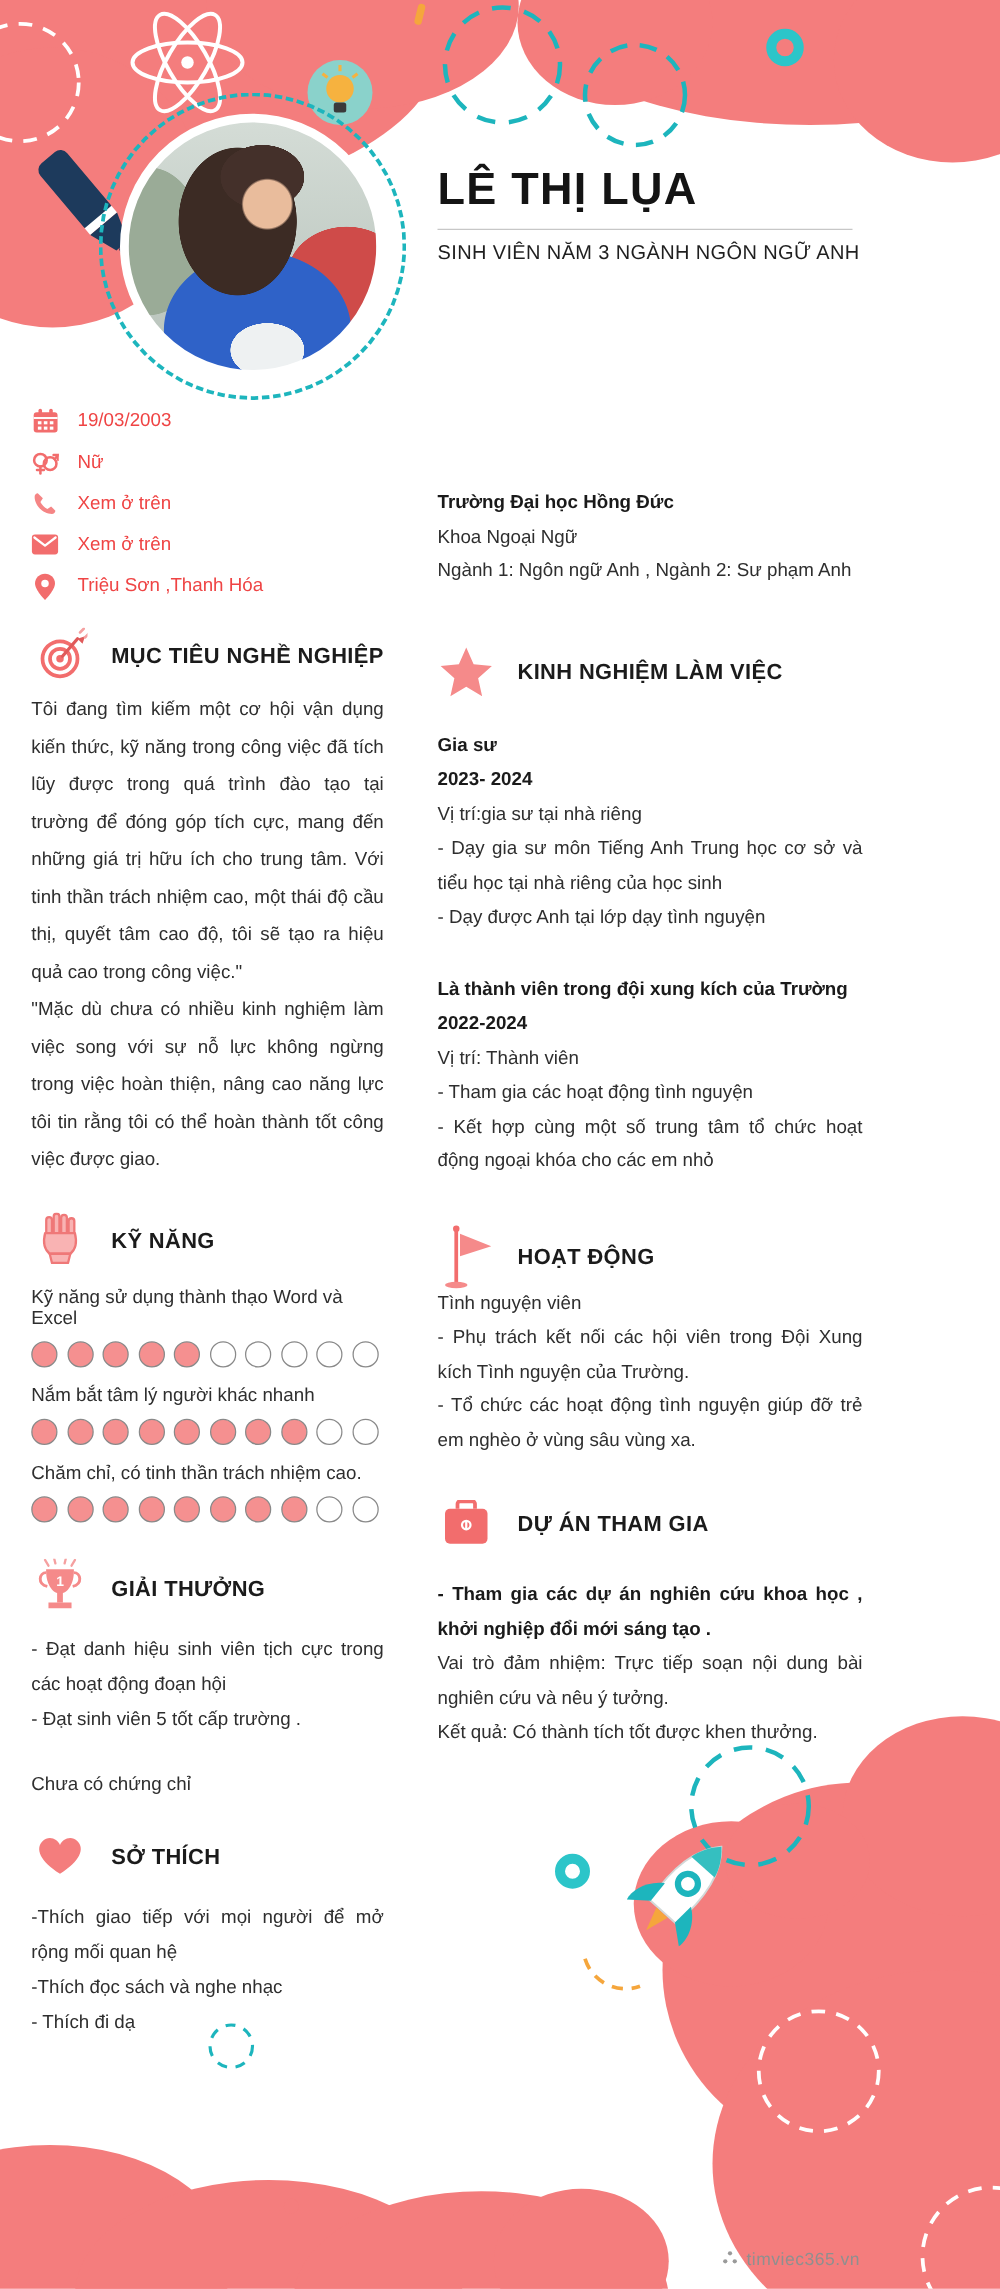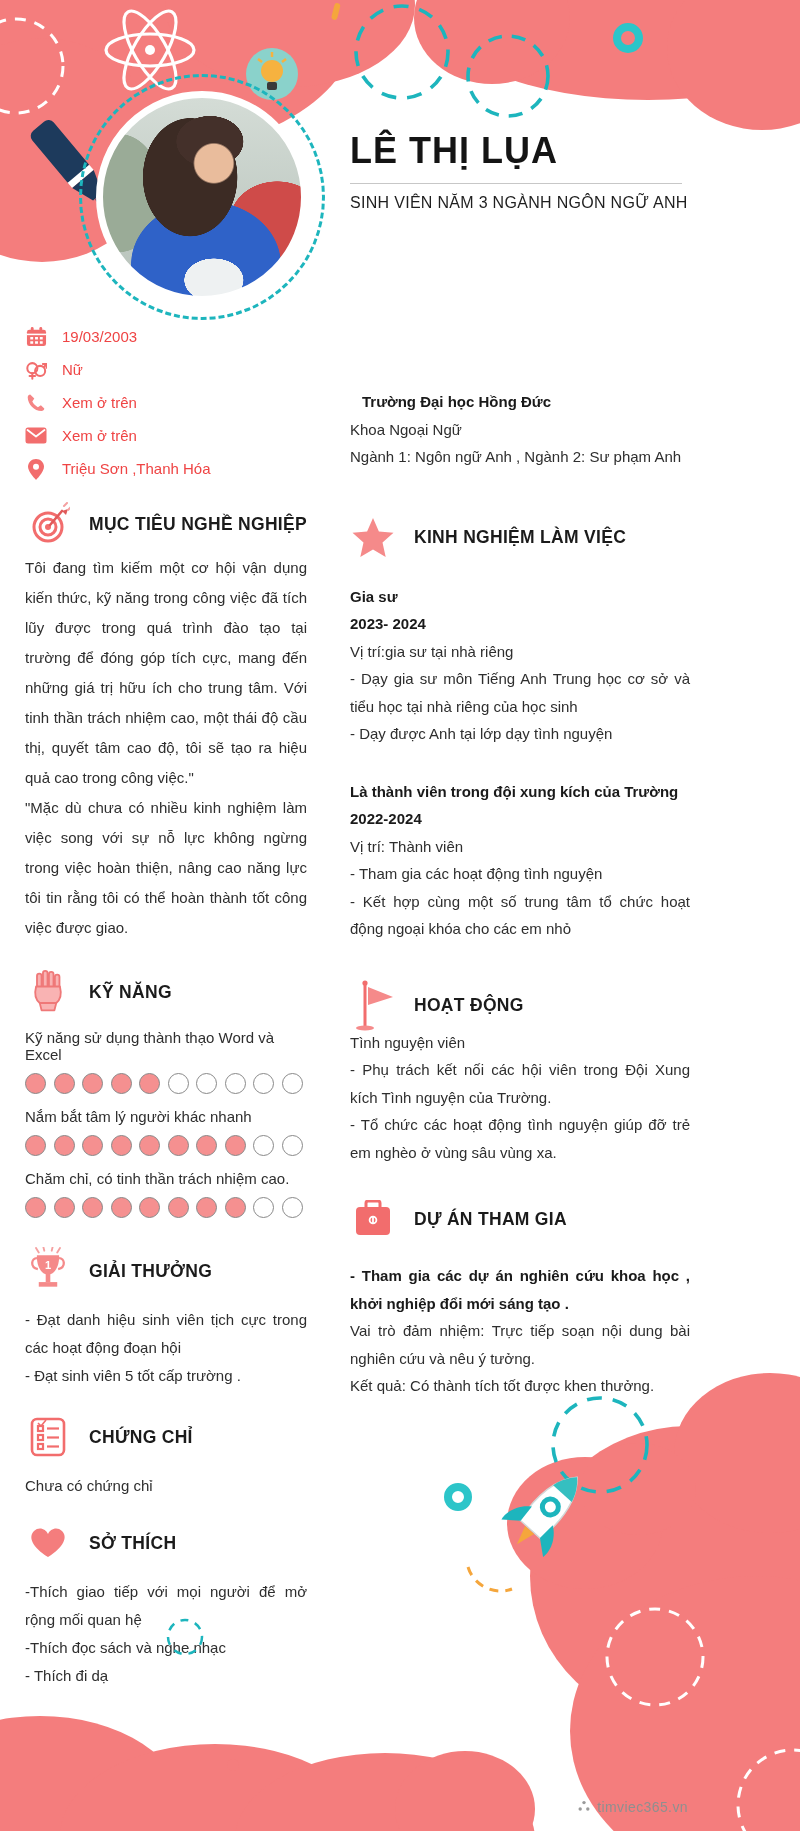--- a/index.html
+++ b/index.html
@@ -55,21 +55,21 @@
   .dots{display:flex;justify-content:space-between;width:278px;margin-top:10px;}
   .dot{width:21px;height:21px;border-radius:50%;border:1.5px solid #898989;background:#ffffff;box-sizing:border-box;}
   .dot.filled{background:#f59090;}
 
   .list-line{font-size:15px;line-height:28px;color:#2e2e2e;text-align:justify;margin:0;}
   .mt12{margin-top:12px;}
 
   
   .rline{font-size:15px;line-height:27.5px;color:#2e2e2e;text-align:justify;margin:0;}
   .rbold{font-weight:bold;color:#1a1a1a;}
-  .edu-school{margin-top:22px;margin-left:12px;}
+  .edu-school{margin-top:22px;}
   .sec-exp{margin-top:44px;}
   .job1{margin-top:22px;}
   .job2{margin-top:30px;}
   .sec-act{margin-top:40px;}
   .act-head{margin-top:20px;}
   .sec-proj{margin-top:30px;}
   .proj-head{margin-top:20px;}
 
   .footer{position:absolute;right:112px;bottom:16px;display:flex;align-items:flex-end;gap:6px;
           color:#8f8f8f;font-size:14px;letter-spacing:.4px;}
@@ -292,37 +292,20 @@
             <text x="0" y="-2" text-anchor="middle" font-size="12" font-weight="bold" fill="#ffffff" font-family="Liberation Sans,sans-serif">1</text>
           </svg>
       </span>
       <span class="sec-title">GIẢI THƯỞNG</span>
     </div>
     <p class="list-line mt12">- Đạt danh hiệu sinh viên tịch cực trong các hoạt động đoạn hội</p>
     <p class="list-line">- Đạt sinh viên 5 tốt cấp trường .</p>
   </div>
 
   <div class="sec-certs">
-    <div class="sec-heading">
-      <span class="hicon">
-        <svg width="40" height="42" viewBox="-20 -21 40 42">
-            <rect x="-16" y="-18" width="32" height="36" rx="5" fill="none" stroke="#f26d6d" stroke-width="2.6"></rect>
-            <g fill="none" stroke="#f26d6d" stroke-width="2.2">
-              <rect x="-10" y="-11" width="5" height="5"></rect>
-              <rect x="-10" y="-2" width="5" height="5"></rect>
-              <rect x="-10" y="7" width="5" height="5"></rect>
-              <line x1="-1" y1="-8.5" x2="11" y2="-8.5"></line>
-              <line x1="-1" y1="0.5" x2="11" y2="0.5"></line>
-              <line x1="-1" y1="9.5" x2="11" y2="9.5"></line>
-            </g>
-            <path d="M-10,-14 l3,3 5,-6" fill="none" stroke="#f26d6d" stroke-width="1.6"></path>
-          </svg>
-      </span>
-      <span class="sec-title">CHỨNG CHỈ</span>
-    </div>
     <p class="list-line mt12">Chưa có chứng chỉ</p>
   </div>
 
   <div class="sec-hobbies">
     <div class="sec-heading">
       <span class="hicon">
         <svg width="40" height="36" viewBox="-20 -18 40 36">
             <path d="M0,14 C-16,4 -20,-6 -14,-12 C-9,-17 -2,-14 0,-9 C2,-14 9,-17 14,-12 C20,-6 16,4 0,14 Z" fill="#f47d7d"></path>
           </svg>
       </span>

